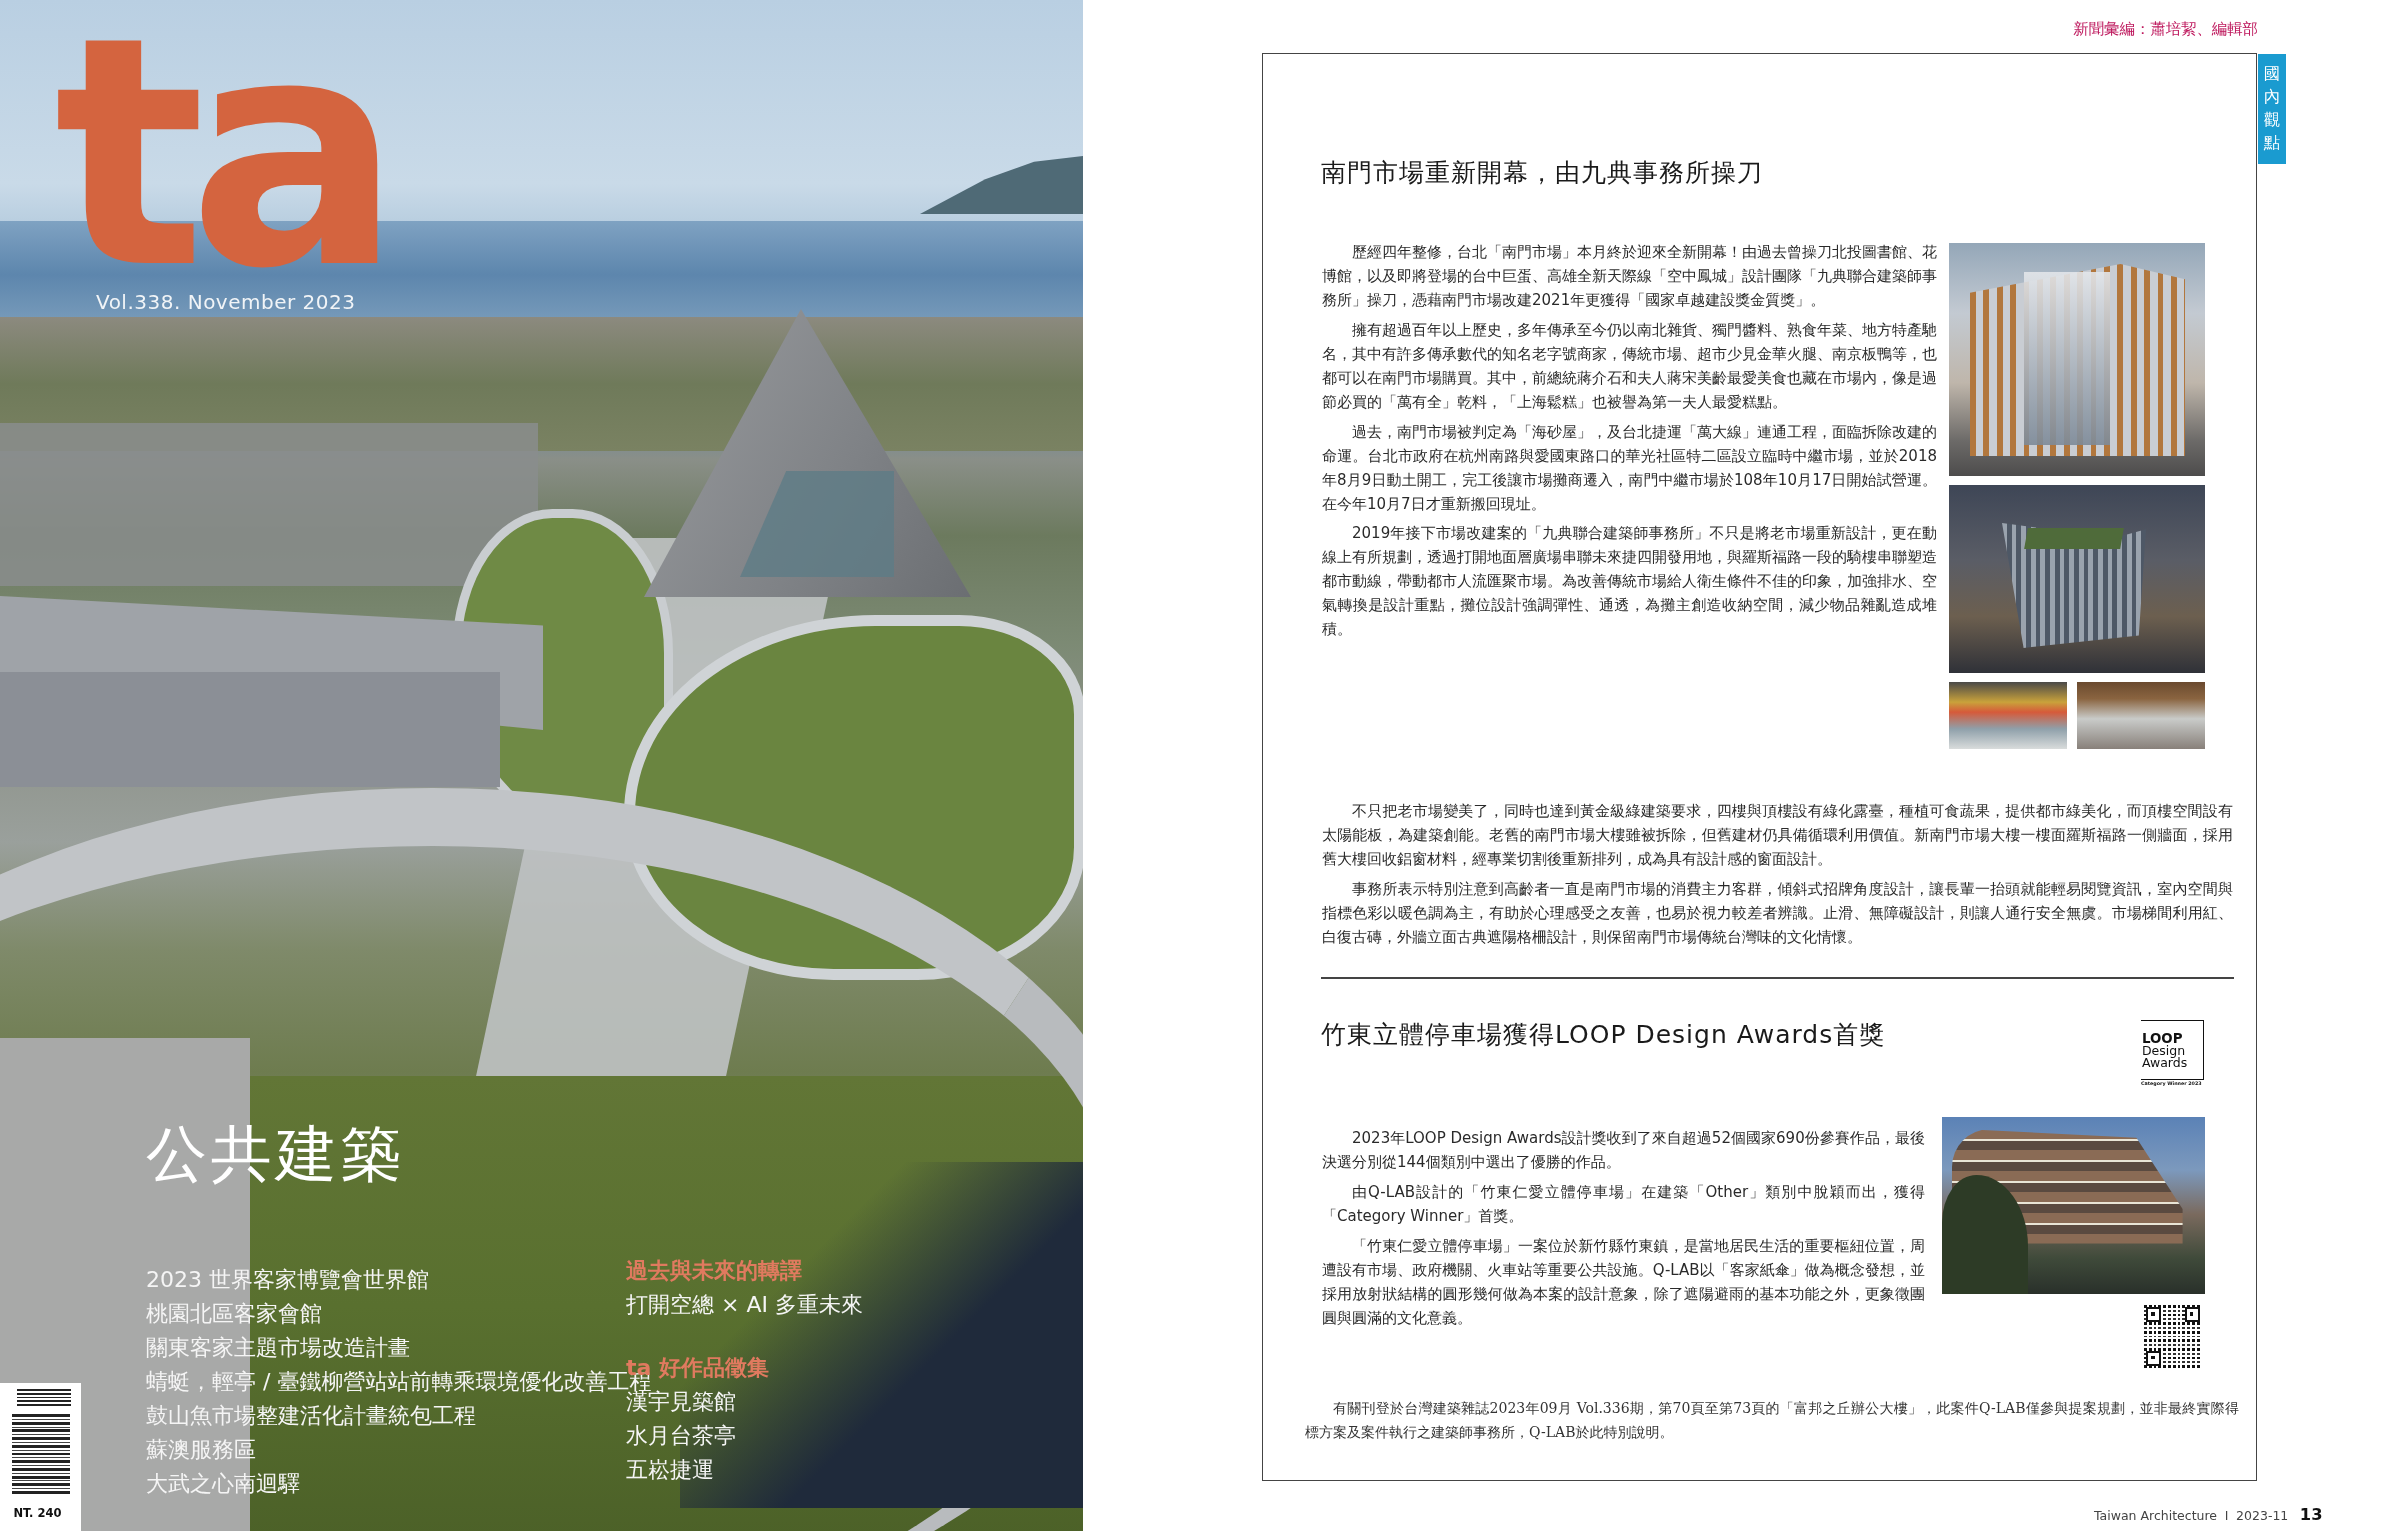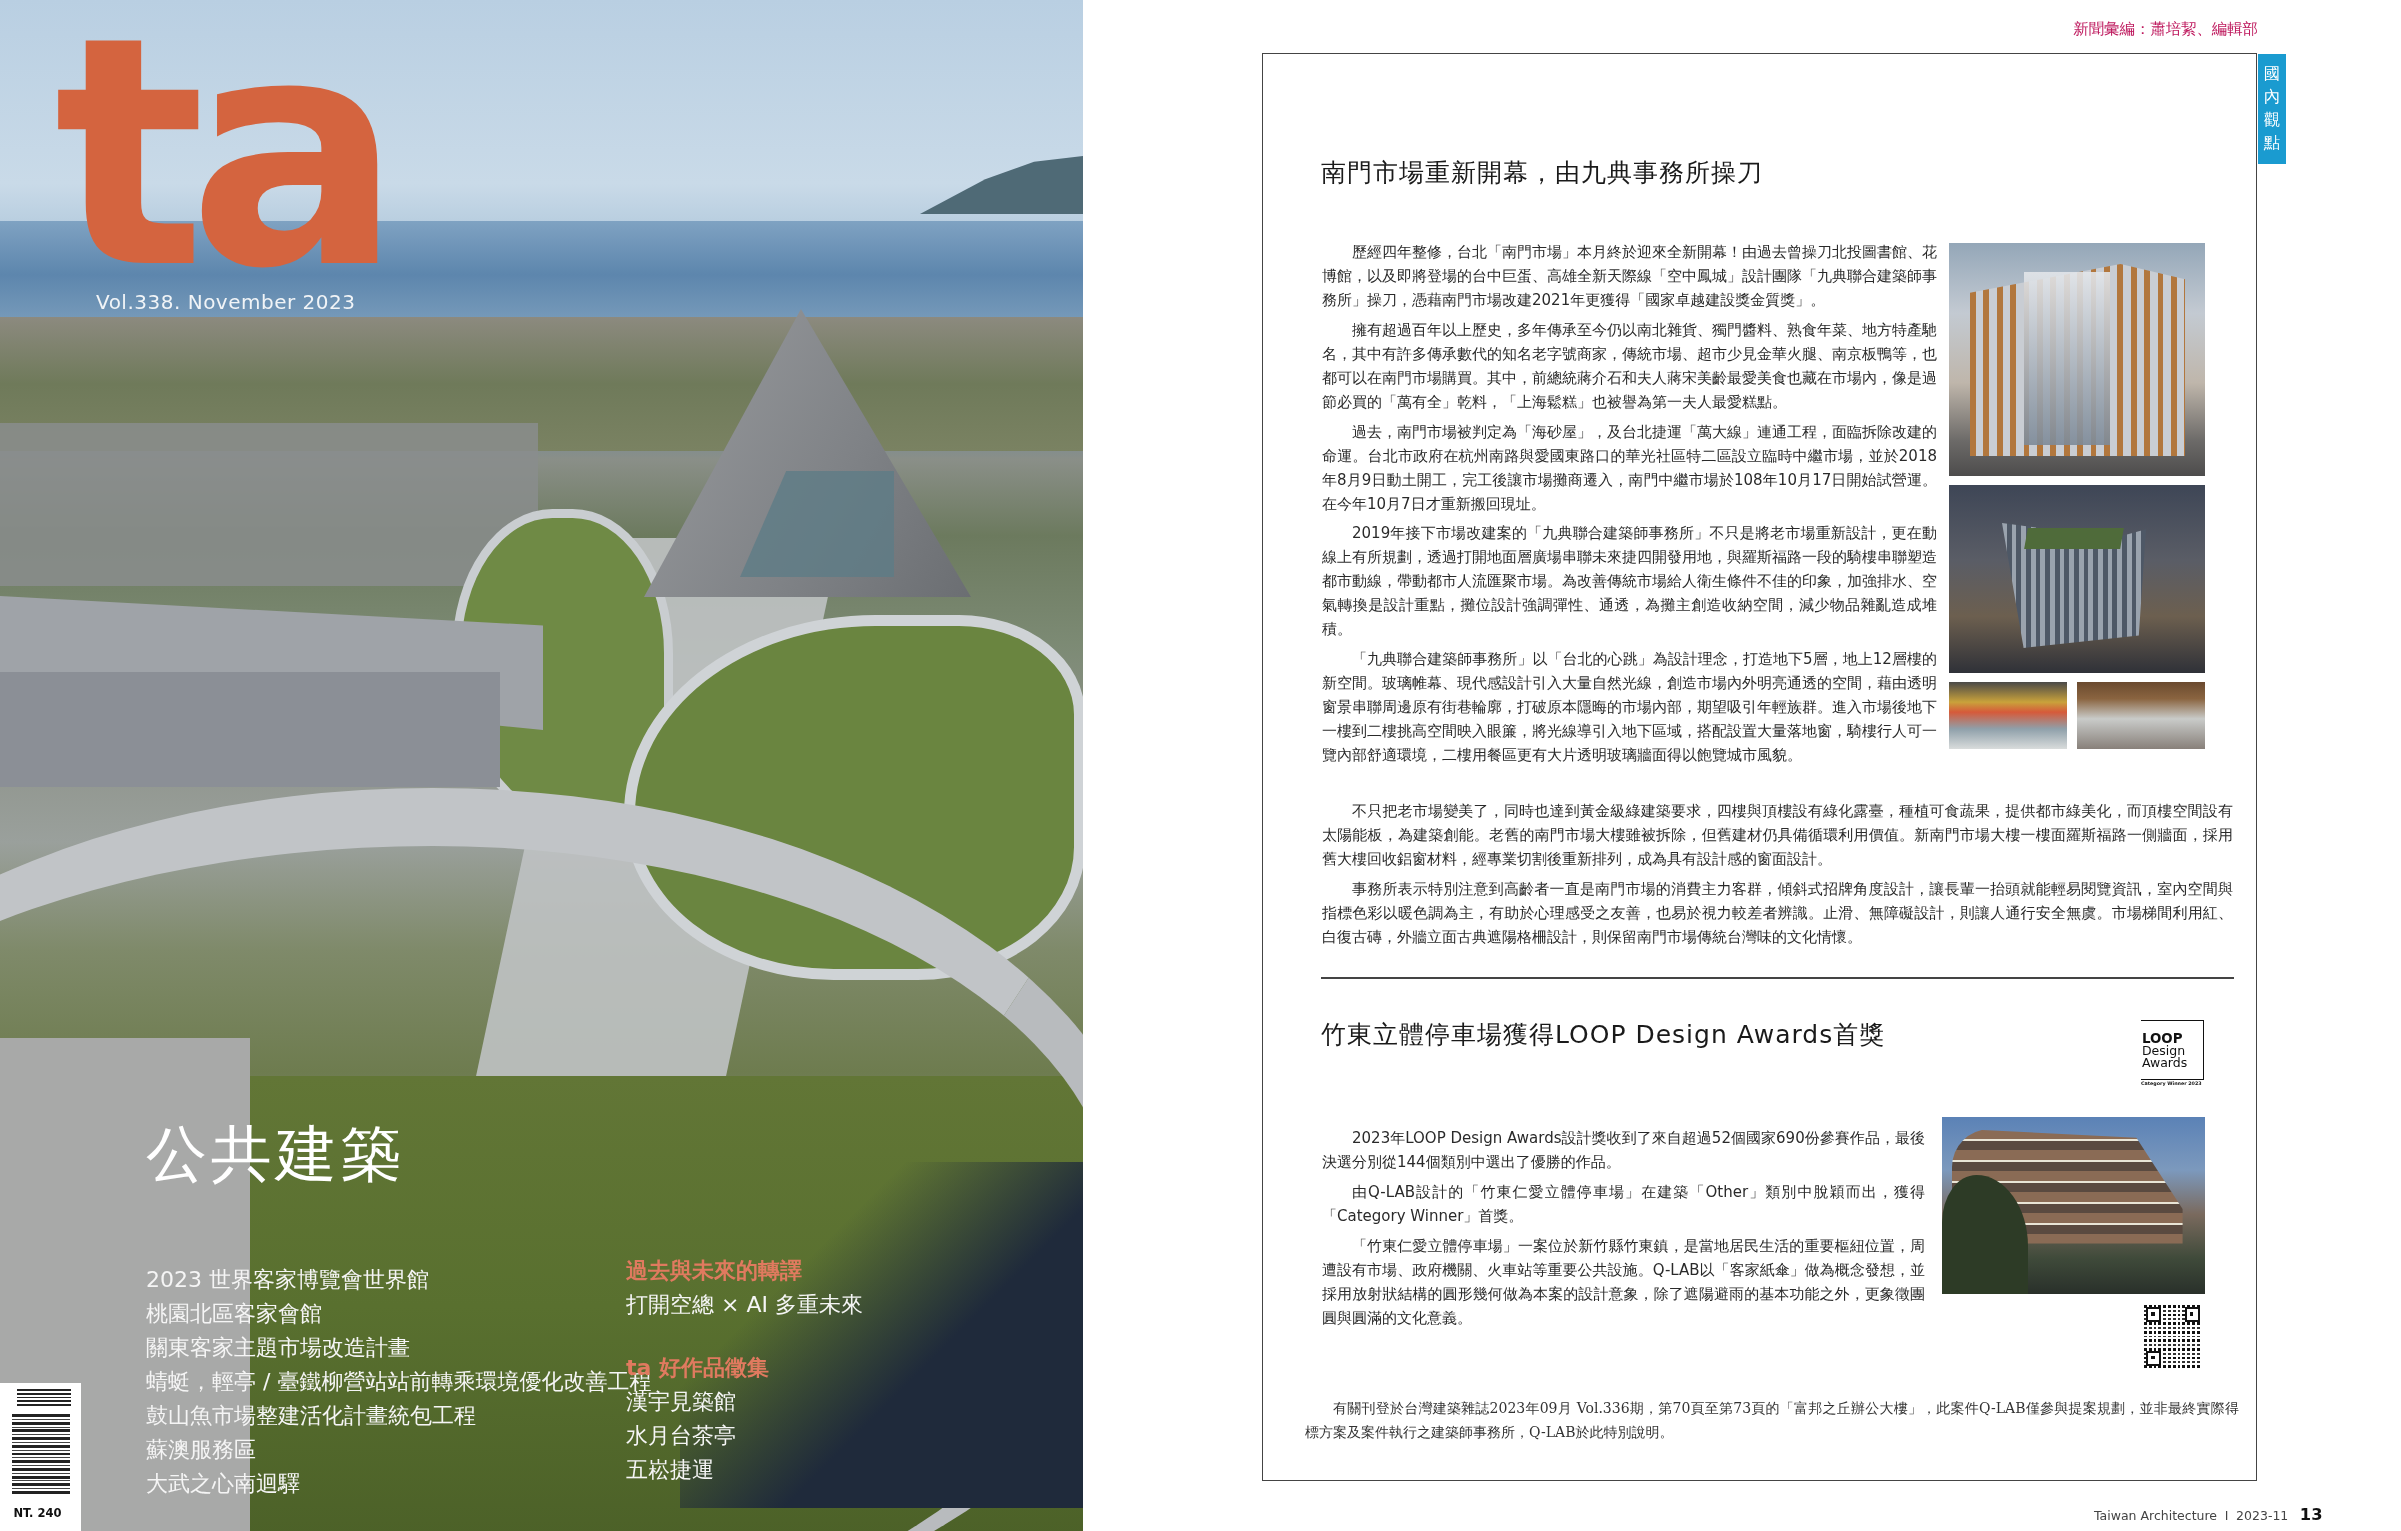--- a/index.html
+++ b/index.html
@@ -176,21 +176,20 @@
   <span>點</span>
 </div>
 
 <div class="h-title" style="top:156px;">南門市場重新開幕，由九典事務所操刀</div>
 
 <div class="body-col" style="top:240px; width:615px;">
   <p>歷經四年整修，台北「南門市場」本月終於迎來全新開幕！由過去曾操刀北投圖書館、花博館，以及即將登場的台中巨蛋、高雄全新天際線「空中鳳城」設計團隊「九典聯合建築師事務所」操刀，憑藉南門市場改建2021年更獲得「國家卓越建設獎金質獎」。</p>
   <p>擁有超過百年以上歷史，多年傳承至今仍以南北雜貨、獨門醬料、熟食年菜、地方特產馳名，其中有許多傳承數代的知名老字號商家，傳統市場、超市少見金華火腿、南京板鴨等，也都可以在南門市場購買。其中，前總統蔣介石和夫人蔣宋美齡最愛美食也藏在市場內，像是過節必買的「萬有全」乾料，「上海鬆糕」也被譽為第一夫人最愛糕點。</p>
   <p>過去，南門市場被判定為「海砂屋」，及台北捷運「萬大線」連通工程，面臨拆除改建的命運。台北市政府在杭州南路與愛國東路口的華光社區特二區設立臨時中繼市場，並於2018年8月9日動土開工，完工後讓市場攤商遷入，南門中繼市場於108年10月17日開始試營運。在今年10月7日才重新搬回現址。</p>
   <p>2019年接下市場改建案的「九典聯合建築師事務所」不只是將老市場重新設計，更在動線上有所規劃，透過打開地面層廣場串聯未來捷四開發用地，與羅斯福路一段的騎樓串聯塑造都市動線，帶動都市人流匯聚市場。為改善傳統市場給人衛生條件不佳的印象，加強排水、空氣轉換是設計重點，攤位設計強調彈性、通透，為攤主創造收納空間，減少物品雜亂造成堆積。</p>
-  <p>「九典聯合建築師事務所」以「台北的心跳」為設計理念，打造地下5層，地上12層樓的新空間。玻璃帷幕、現代感設計引入大量自然光線，創造市場內外明亮通透的空間，藉由透明窗景串聯周邊原有街巷輪廓，打破原本隱晦的市場內部，期望吸引年輕族群。進入市場後地下一樓到二樓挑高空間映入眼簾，將光線導引入地下區域，搭配設置大量落地窗，騎樓行人可一覽內部舒適環境，二樓用餐區更有大片透明玻璃牆面得以飽覽城市風貌。</p>
 </div>
 
 <div class="body-col" style="top:799px; width:911px;">
   <p>不只把老市場變美了，同時也達到黃金級綠建築要求，四樓與頂樓設有綠化露臺，種植可食蔬果，提供都市綠美化，而頂樓空間設有太陽能板，為建築創能。老舊的南門市場大樓雖被拆除，但舊建材仍具備循環利用價值。新南門市場大樓一樓面羅斯福路一側牆面，採用舊大樓回收鋁窗材料，經專業切割後重新排列，成為具有設計感的窗面設計。</p>
   <p>事務所表示特別注意到高齡者一直是南門市場的消費主力客群，傾斜式招牌角度設計，讓長輩一抬頭就能輕易閱覽資訊，室內空間與指標色彩以暖色調為主，有助於心理感受之友善，也易於視力較差者辨識。止滑、無障礙設計，則讓人通行安全無虞。市場梯間利用紅、白復古磚，外牆立面古典遮陽格柵設計，則保留南門市場傳統台灣味的文化情懷。</p>
 </div>
 
 <div class="photo photo1">
   <div class="bld"></div>
     <div class="atrium"></div>

